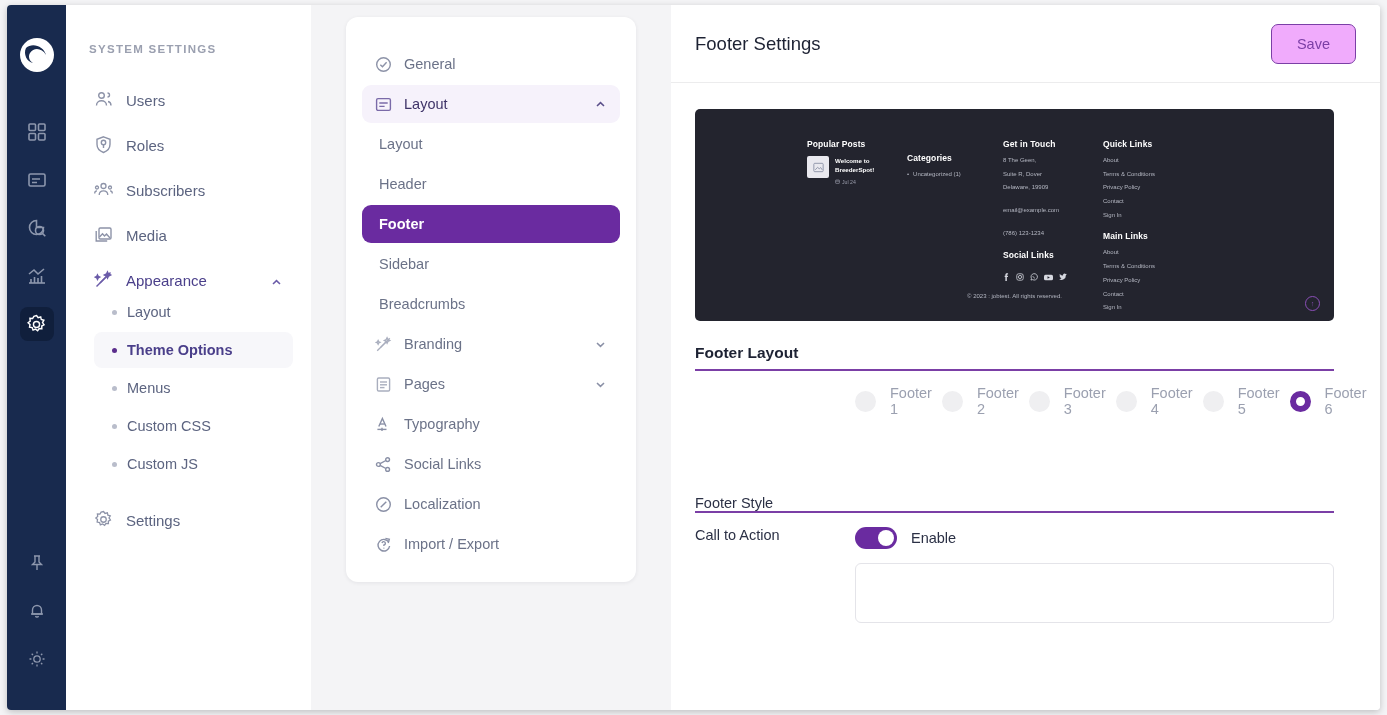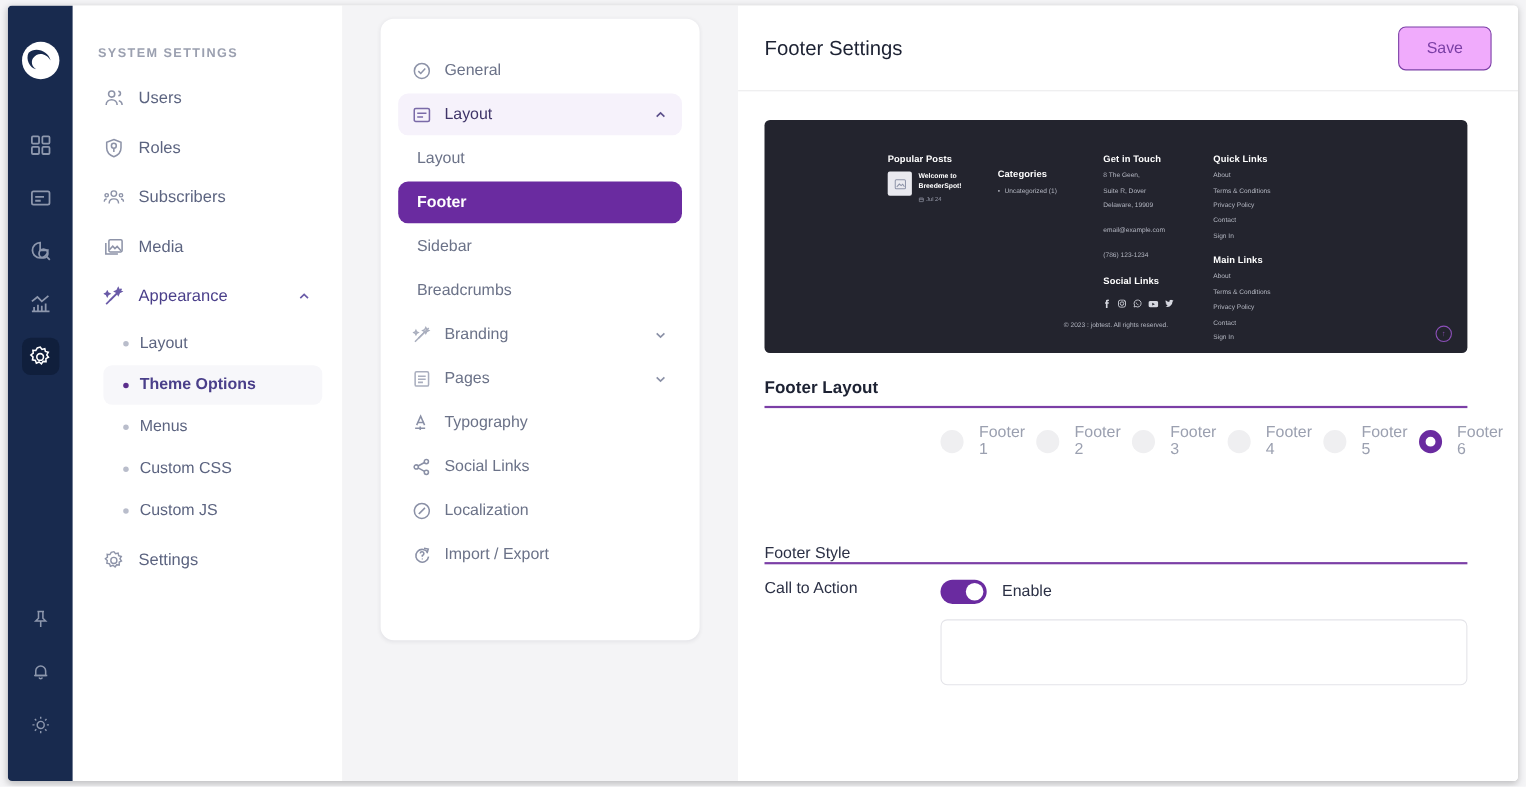--- a/index.html
+++ b/index.html
@@ -53,21 +53,21 @@
     width: 245px; flex: 0 0 245px;
     background: #ffffff;
     padding: 38px 18px 0 18px;
   }
   #sidebar h2 {
     font-size: 11.5px; letter-spacing: 1.3px; font-weight: 700;
     color: #9ba0b0; text-transform: uppercase;
     margin: 0 0 14px 5px;
   }
   .nav-item {
-    display: flex; align-items: center; gap: 13px;
+    display: flex; align-items: flex-end; gap: 13px;
     height: 40px; padding: 0 10px; margin-bottom: 5px;
     border-radius: 8px; cursor: pointer;
     color: #5c6480; font-size: 15px;
   }
   .nav-item .chev { margin-left: auto; }
   .nav-item.open { color: #4a3f8a; }
   .nav-sub {
     display: flex; align-items: center; gap: 10px;
     height: 36px; margin: 2px 0 2px 10px; padding: 0 12px;
     border-radius: 8px; cursor: pointer;
@@ -433,20 +433,23 @@
         <span>Layout</span>
         <span class="chev">
           <svg class="ico" width="13" height="13" viewBox="0 0 13 13" fill="none" stroke="#5b4f8a" stroke-width="1.5">
             <path d="M3 8 L6.5 4.6 L10 8"></path>
           </svg>
         </span>
       </div>
 
       <div class="m-sub">
         <span>Layout</span>
+      </div>
+      <div class="m-sub">
+        <span>Header</span>
       </div>
       <div class="m-sub on">
         <span>Footer</span>
       </div>
       <div class="m-sub">
         <span>Sidebar</span>
       </div>
       <div class="m-sub">
         <span>Breadcrumbs</span>
       </div>

